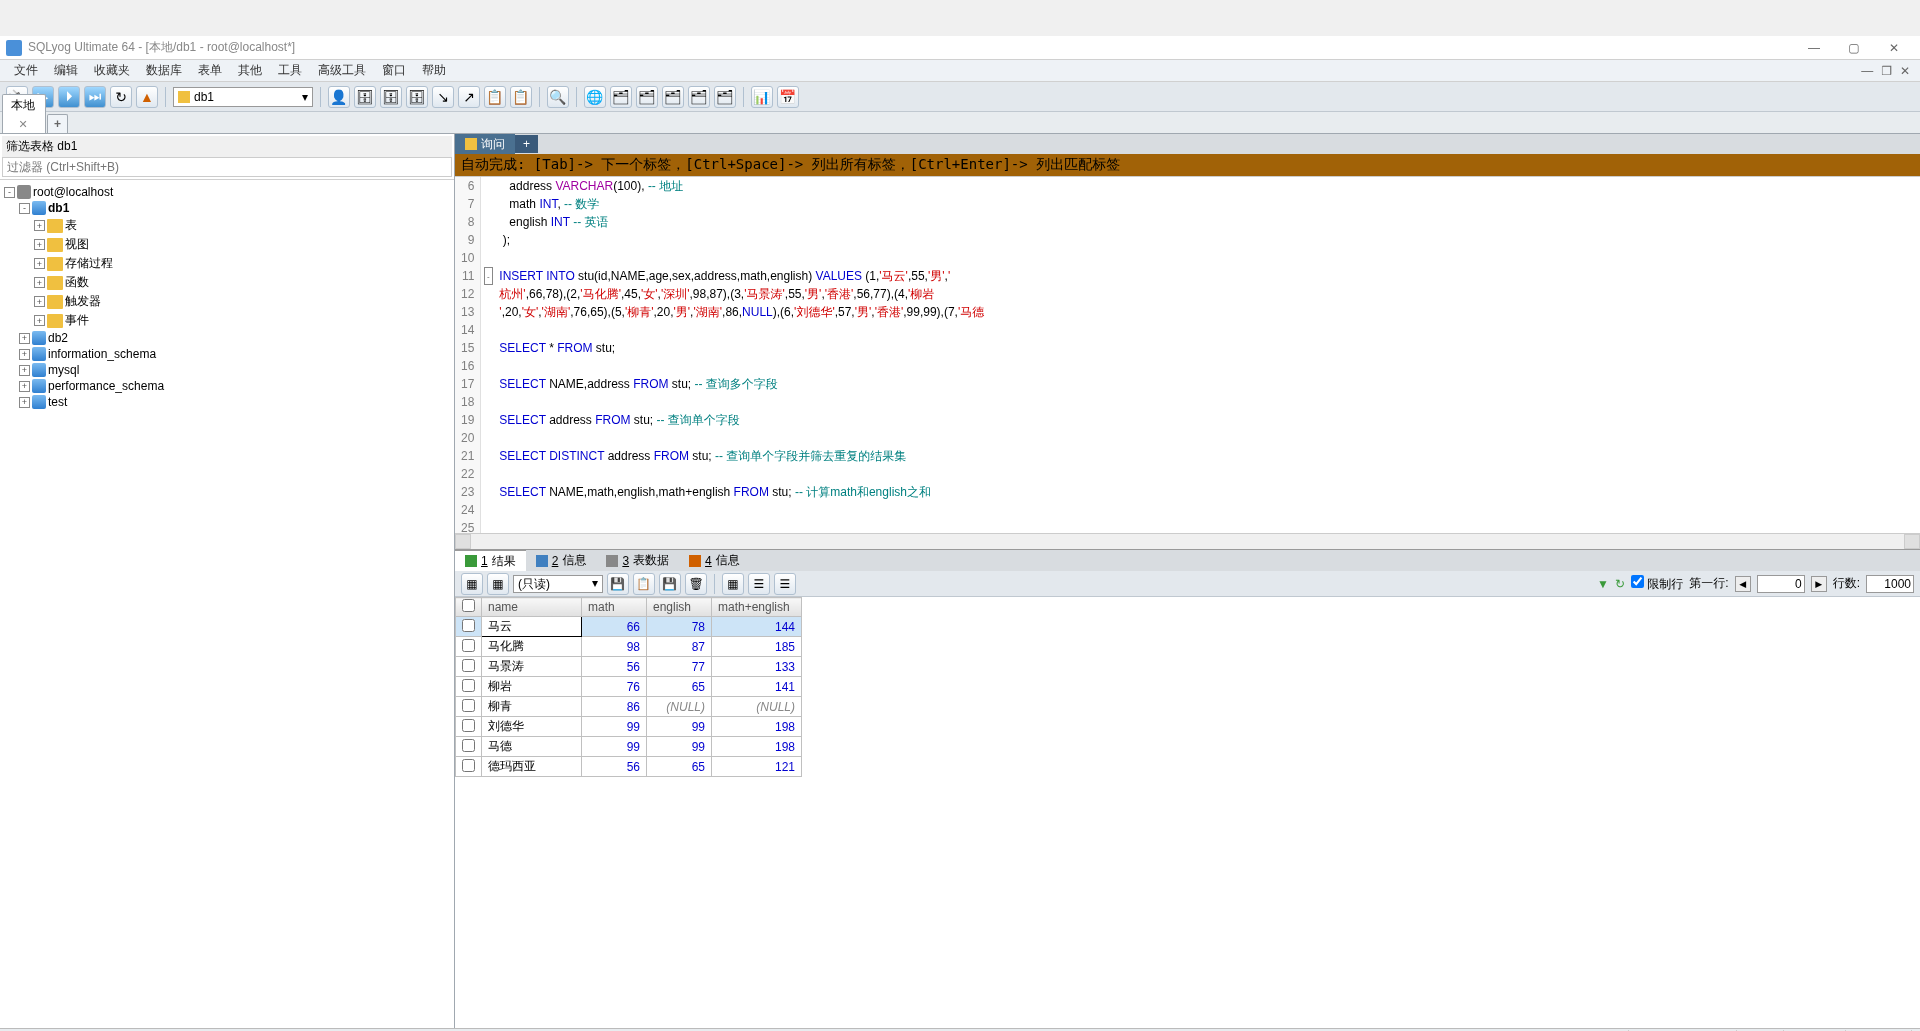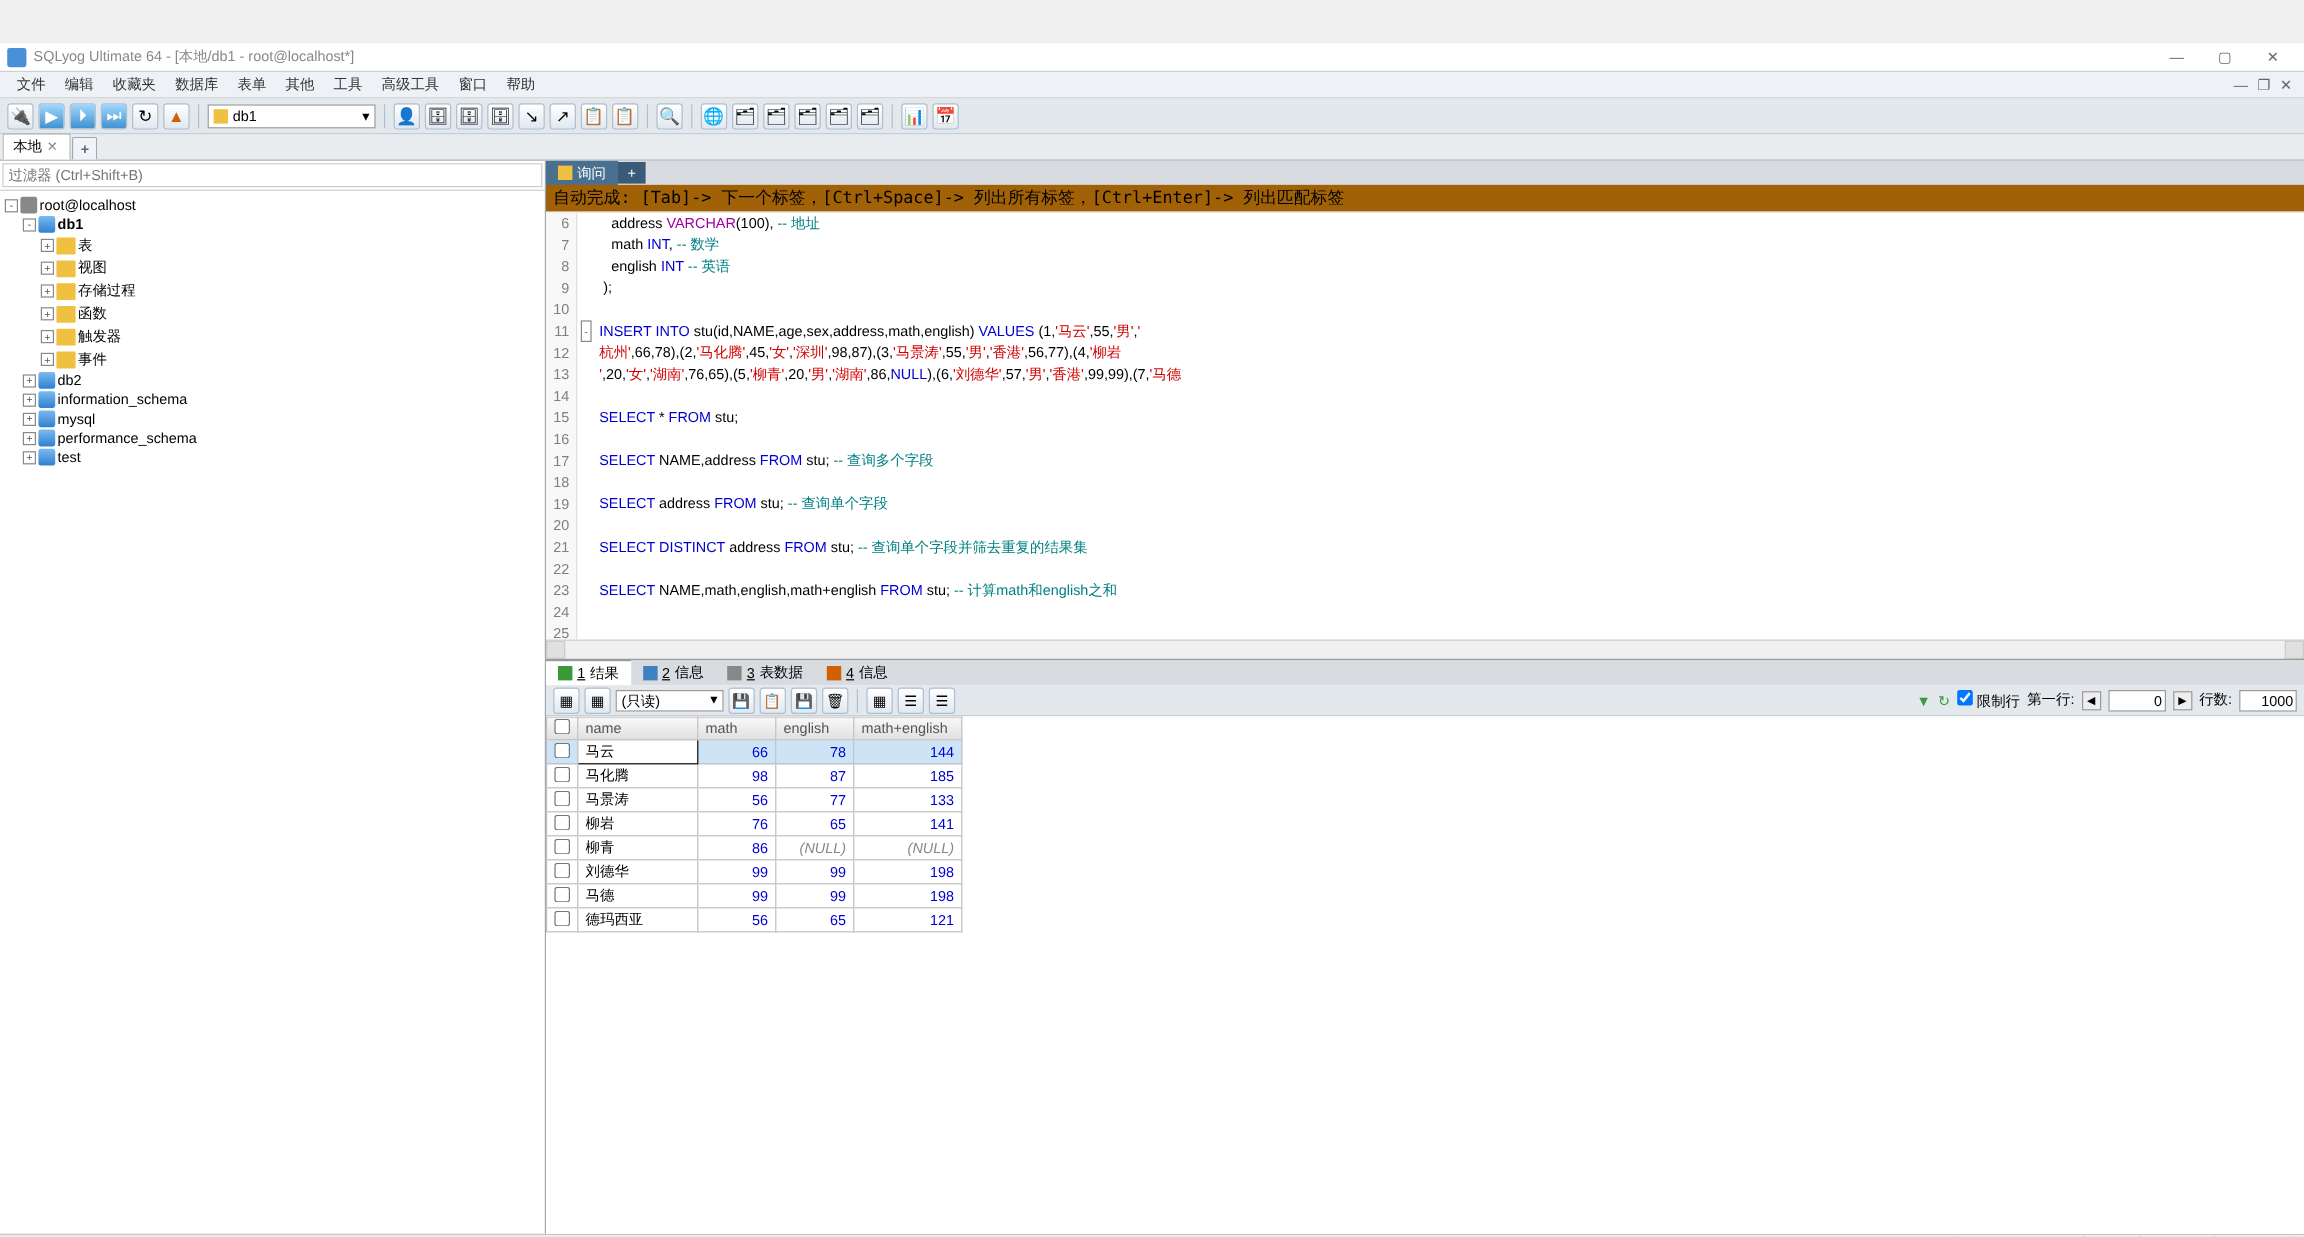--- a/index.html
+++ b/index.html
@@ -11,21 +11,21 @@
 .menubar { height:22px; background:#eef2f6; display:flex; align-items:center; padding:0 6px; border-bottom:1px solid #d0d0d0; }
 .menubar .menuitem { padding:2px 8px; color:#333; }
 .menubar .right { margin-left:auto; display:flex; }
 .menubar .right span { padding:0 4px; color:#666; }
 .toolbar { height:30px; background:#e3e8ed; display:flex; align-items:center; padding:0 6px; gap:4px; border-bottom:1px solid #c0c8d0; }
 .tbtn { width:22px; height:22px; background:linear-gradient(#fff,#e0e8f0); border:1px solid #b0c0d0; border-radius:3px; display:flex; align-items:center; justify-content:center; }
 .tbtn svg, .tbtn span { font-size:14px; }
 .sep { width:1px; height:20px; background:#b0c0d0; margin:0 3px; }
 .dbselect { width:140px; height:20px; background:#fff; border:1px solid #999; padding:0 4px; display:flex; align-items:center; }
 .tabstrip { height:22px; background:#e8ecef; display:flex; align-items:flex-end; padding:0 2px; border-bottom:1px solid #a0a8b0; }
-.tab { background:#f0f4f8; border:1px solid #a0a8b0; border-bottom:none; padding:2px 10px 2px 8px; margin-right:1px; display:flex; align-items:center; gap:4px; border-radius:2px 2px 0 0; }
+.tab { background:#f0f4f8; border:1px solid #a0a8b0; border-bottom:none; padding:2px 10px 2px 8px; margin-right:1px; display:flex; align-items:center; gap:4px; border-radius:2px 2px 0 0;flex-direction:column; }
 .tab.active { background:#fff; }
 .tab .close { color:#888; font-size:11px; }
 .tab.plus { padding:2px 6px; font-weight:bold; color:#666; }
 .mainrow { display:flex; height:894px; }
 .sidebar { width:455px; background:#fff; border-right:1px solid #a0a8b0; display:flex; flex-direction:column; }
 .filterbar { padding:2px; border-bottom:1px solid #d0d0d0; }
 .filterlabel { padding:2px 4px; background:#f0f0f0; }
 .filterinput { width:100%; border:1px solid #ccc; padding:2px 4px; color:#888; background:#fff; }
 .tree { flex:1; overflow:auto; padding:4px 0; font-family:"SimSun",monospace; font-size:13px; }
 .treeitem { display:flex; align-items:center; padding:1px 4px; gap:2px; }
@@ -189,20 +189,21 @@
     <span>本地</span>
     <span class="close">✕</span>
   </div>
   <div class="tab plus">+</div>
 </div>
 
 <div class="mainrow">
 
   <div class="sidebar">
     <div class="filterbar">
+      <div class="filterlabel">筛选表格 db1</div>
       <input class="filterinput" placeholder="过滤器 (Ctrl+Shift+B)" style="">
     </div>
     <div class="tree" id="tree">
         <div class="treeitem">
           <span class="toggler">-</span>
           <span class="srvicon"></span>
           <span class="lbl"> root@localhost</span>
         </div>
         <div class="treeitem bold">
           <span class="spacer"></span>

